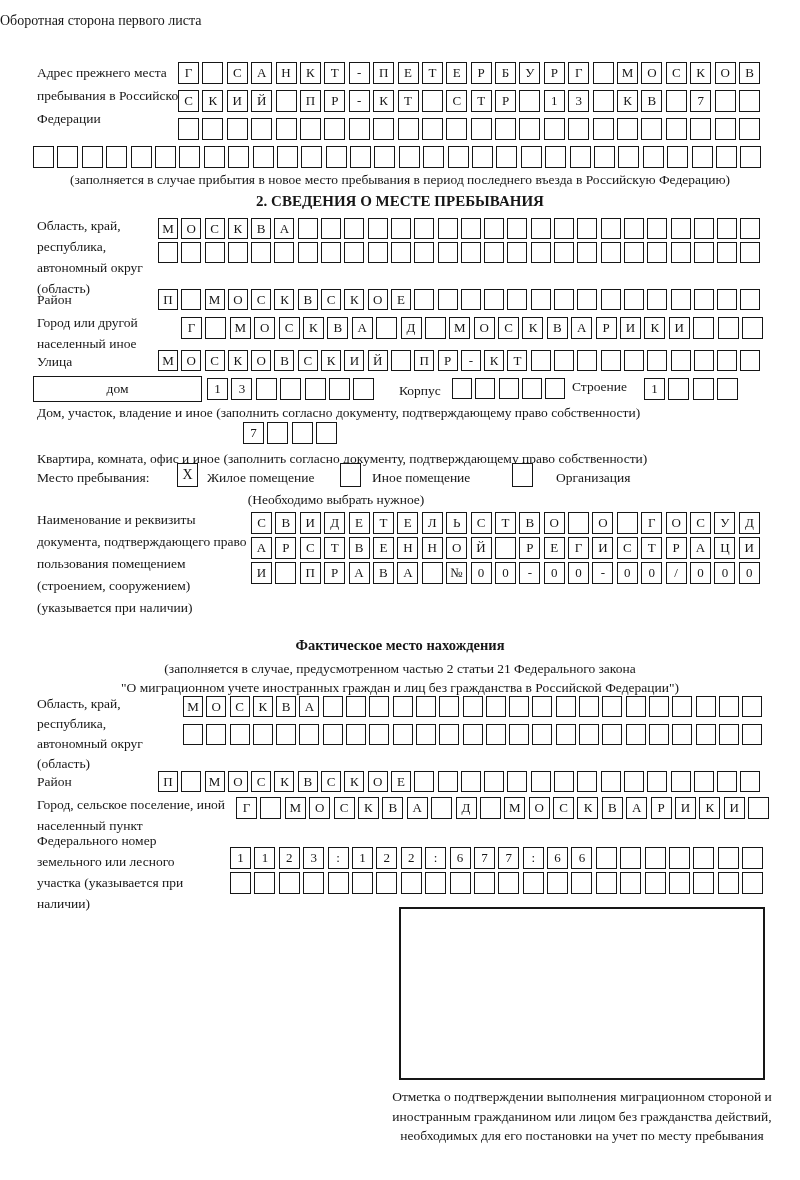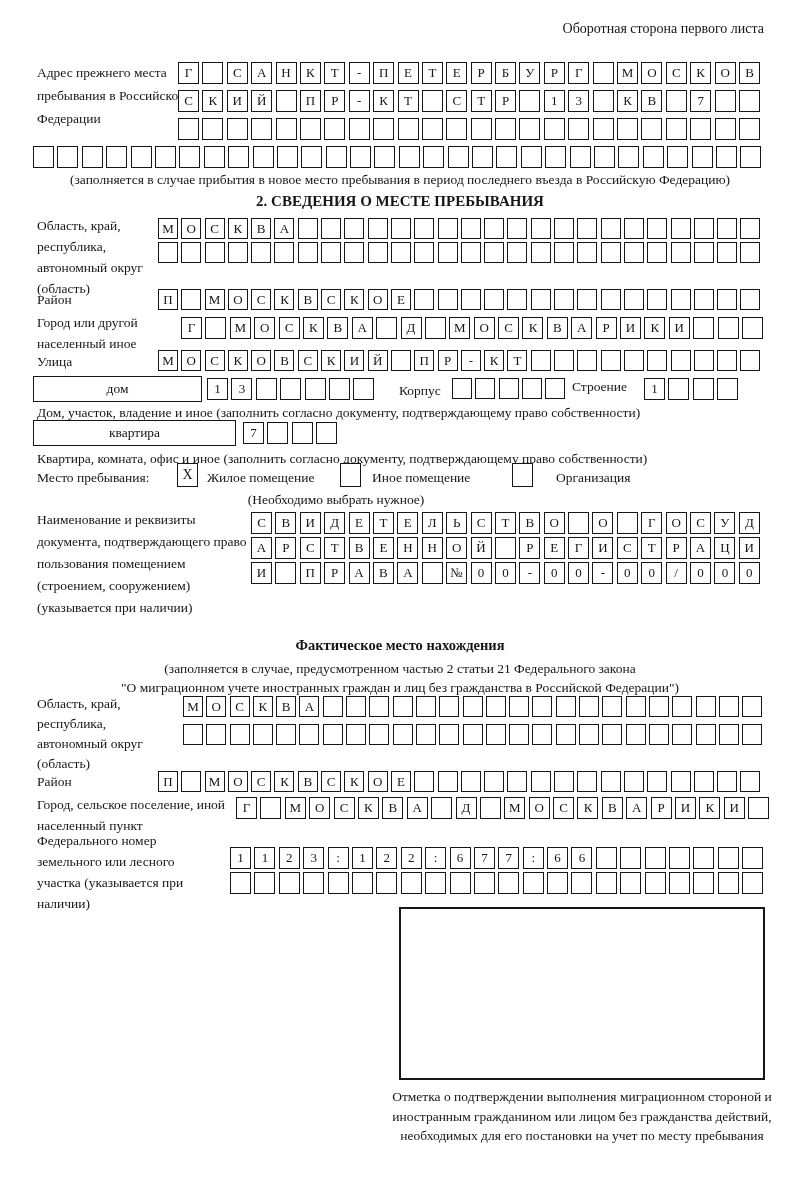--- a/index.html
+++ b/index.html
@@ -29,21 +29,21 @@
     position:absolute; width:21px; height:24px; border:1.7px solid #161616;
     text-align:center; font-size:14px; line-height:21px; background:#fff;
   }
   .stampbox { position:absolute; border:2px solid #161616; background:#fff; }
 </style>
 </head>
 <body>
 
 <div class="page">
 
-  <div class="note" style="top:20px; left:0; width:764px; text-align:right; font-size:14px;">Оборотная сторона первого листа</div>
+  <div class="note" style="top:12px; left:0; width:764px; text-align:left; font-size:14px;">Оборотная сторона первого листа</div>
 
   <div class="lbl" style="left:37px; top:61px; width:152px; line-height:23px;">Адрес прежнего места пребывания в Российской Федерации</div>
   <div class="cellrow wide" style="left:178px; top:62px;">
       <span class="cell">Г</span>
       <span class="cell"></span>
       <span class="cell">С</span>
       <span class="cell">А</span>
       <span class="cell">Н</span>
       <span class="cell">К</span>
       <span class="cell">Т</span>
@@ -321,23 +321,20 @@
     </div>
   <div class="lbl" style="left:572px; top:376px;">Строение</div>
   <div class="cellrow wide" style="left:644px; top:378px;">
       <span class="cell">1</span>
       <span class="cell"></span>
       <span class="cell"></span>
       <span class="cell"></span>
     </div>
   <div class="note" style="left:37px; top:404px;">Дом, участок, владение и иное (заполнить согласно документу, подтверждающему право собственности)</div>
 
-  <div class="fieldbox" style="left:33px; top:420px; width:203px; height:26px;">
-    <span>квартира</span>
-  </div>
   <div class="cellrow wide" style="left:243px; top:422px;">
       <span class="cell">7</span>
       <span class="cell"></span>
       <span class="cell"></span>
       <span class="cell"></span>
     </div>
   <div class="note" style="left:37px; top:450px;">Квартира, комната, офис и иное (заполнить согласно документу, подтверждающему право собственности)</div>
 
   <div class="lbl" style="left:37px; top:467px;">Место пребывания:</div>
   <div class="cb" style="left:177px; top:463px;">X</div>

